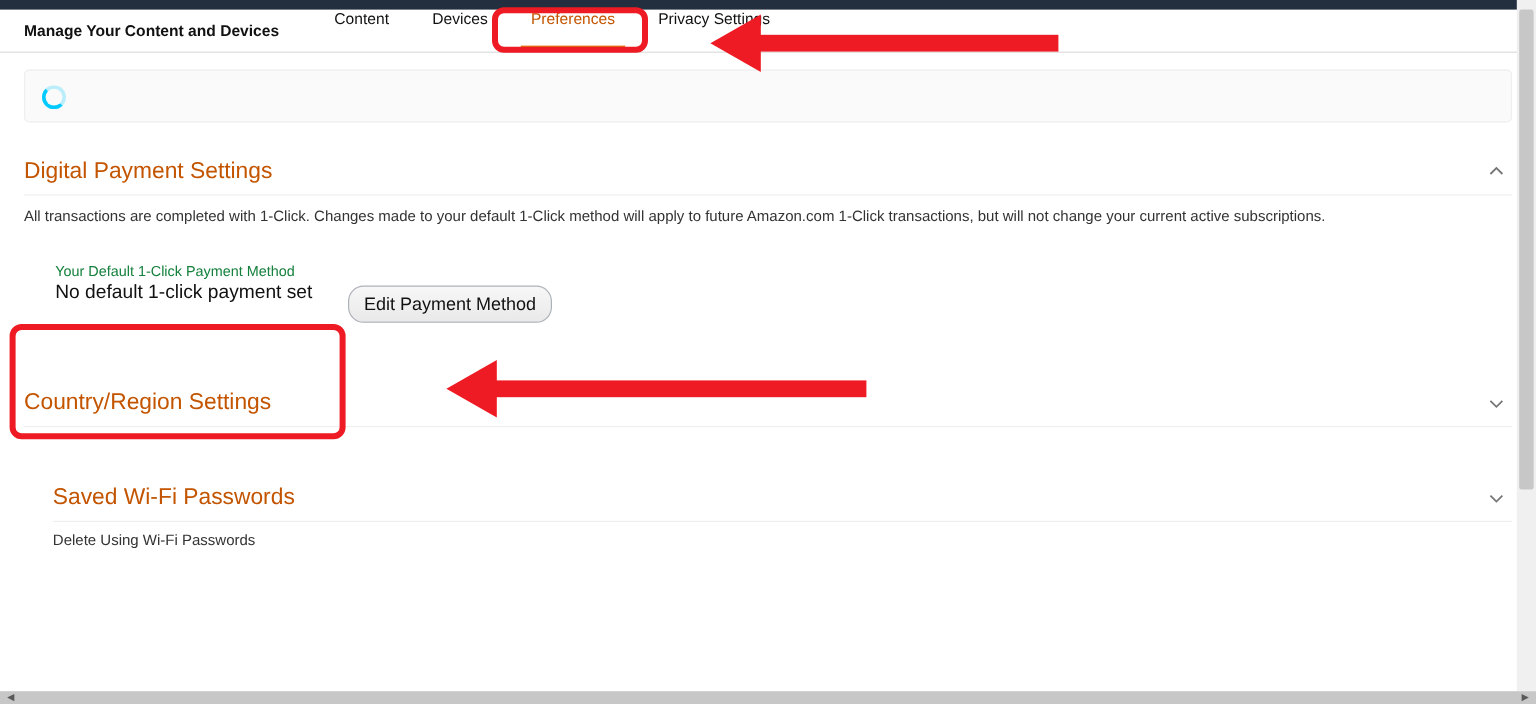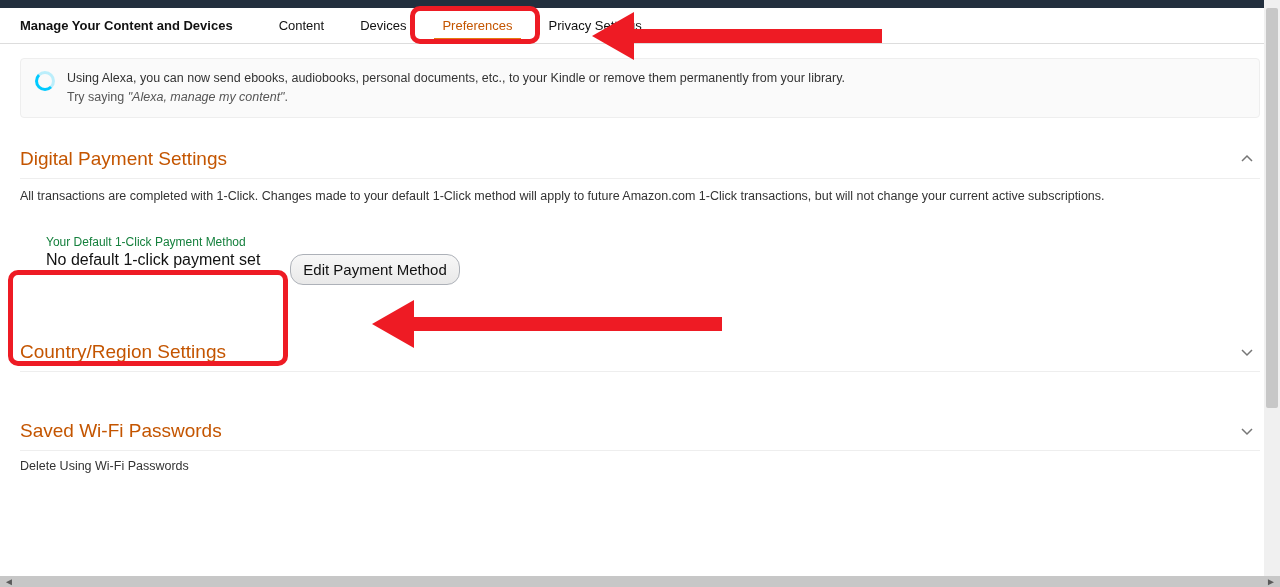--- a/index.html
+++ b/index.html
@@ -29,21 +29,20 @@
     font-size: 13px;
     color: #111;
     margin-right: 28px;
   }
   .nav-tab {
     color: #111;
     font-size: 13px;
     padding: 0 18px;
     height: 36px;
     display: flex;
-    align-items: center;
     cursor: pointer;
     position: relative;
   }
   .nav-tab.active {
     color: #c45500;
   }
   .nav-tab.active::after {
     content: "";
     position: absolute;
     bottom: 4px;
@@ -222,26 +221,20 @@
     </div>
   <div class="nav-tab">
       <span>Privacy Settings</span>
     </div>
 </div>
 
 <div class="content">
 
   <div class="alexa-box">
     <div class="alexa-ring"></div>
-    <div class="alexa-text">
-      <div>Using Alexa, you can now send ebooks, audiobooks, personal documents, etc., to your Kindle or remove them permanently from your library.</div>
-      <div class="line2">
-        <span>Try saying </span><span class="quote">"Alexa, manage my content"</span><span>.</span>
-      </div>
-    </div>
   </div>
 
   <div class="section">
     <div class="section-header">
       <div class="section-title">Digital Payment Settings</div>
       <div class="chevron">
         <svg width="14" height="14" viewBox="0 0 14 14">
             <path d="M2 9 L7 4 L12 9" stroke="#767676" stroke-width="1.5" fill="none"></path>
           </svg>
       </div>
@@ -263,21 +256,21 @@
       <div class="section-title">Country/Region Settings</div>
       <div class="chevron">
         <svg width="14" height="14" viewBox="0 0 14 14">
             <path d="M2 5 L7 10 L12 5" stroke="#767676" stroke-width="1.5" fill="none"></path>
           </svg>
       </div>
     </div>
   </div>
 
 
-  <div class="section" style="margin-top:38px;">
+  <div class="section" style="margin-top:38px;margin-left:24px;">
     <div class="section-header">
       <div class="section-title">Saved Wi-Fi Passwords</div>
       <div class="chevron">
         <svg width="14" height="14" viewBox="0 0 14 14">
             <path d="M2 5 L7 10 L12 5" stroke="#767676" stroke-width="1.5" fill="none"></path>
           </svg>
       </div>
     </div>
     <div class="section-desc">Delete Using Wi-Fi Passwords</div>
   </div>

